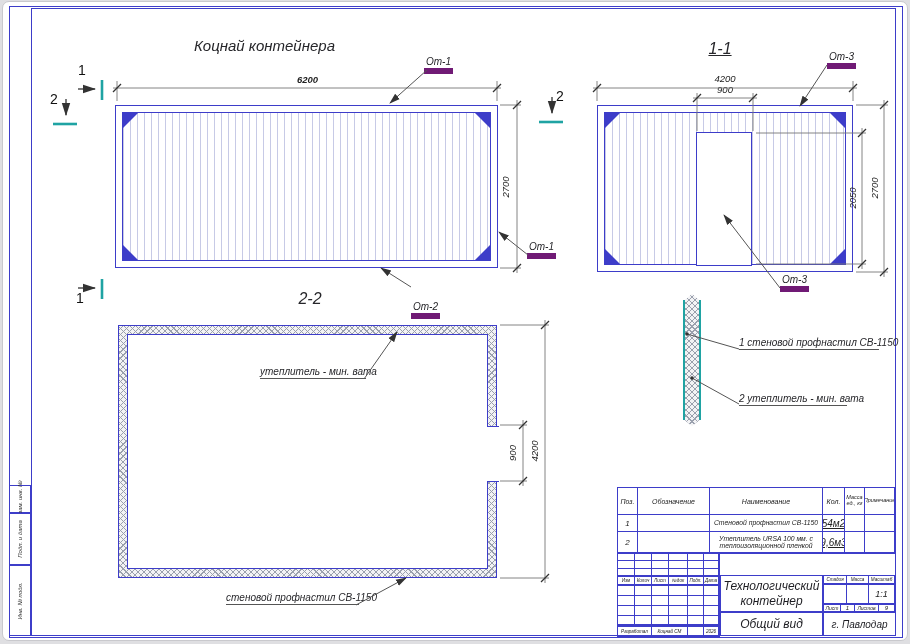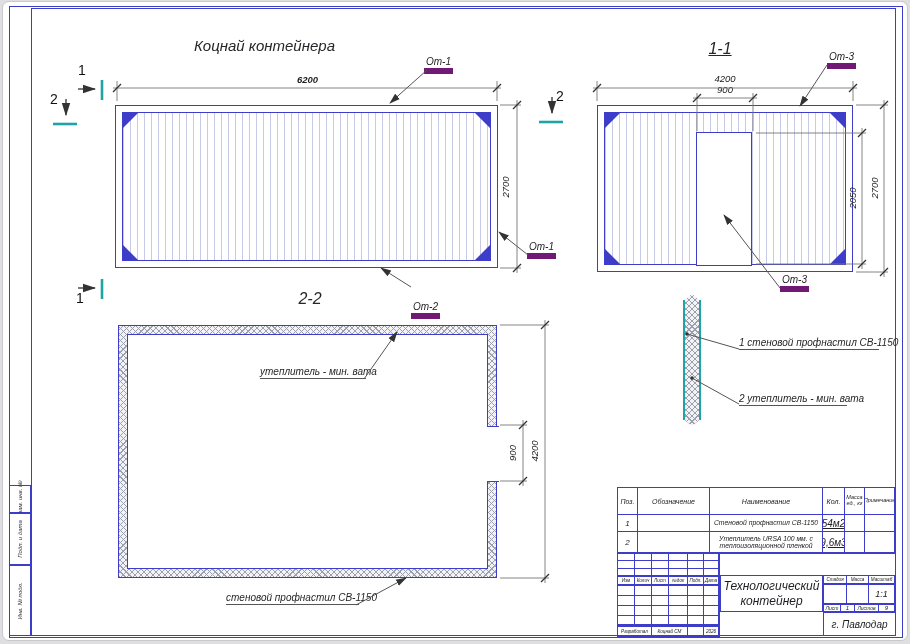--- a/index.html
+++ b/index.html
@@ -313,20 +313,21 @@
     </div>
 
   <div class="tb-row" style="left:617px;top:626px;width:103px;height:11px;">
     <div style="width:34px;">Разработал</div>
     <div style="width:36px;">Коцнай СМ</div>
     <div style="width:16px;"></div>
     <div style="width:15px;">2026</div>
   </div>
 
   <div class="tbbox" style="left:720px;top:575px;width:103px;height:37px;font-size:12px;line-height:1.25;white-space:normal;padding:0 6px;">Технологический контейнер</div>
+  <div class="tbbox" style="left:720px;top:612px;width:103px;height:24px;font-size:12px;">Общий вид</div>
 
   <div class="tb-row" style="left:823px;top:575px;width:73px;height:9px;font-size:4.6px;">
     <div style="width:23px;">Стадия</div>
     <div style="width:22px;">Масса</div>
     <div style="width:26px;">Масштаб</div>
   </div>
   <div class="tb-row" style="left:823px;top:584px;width:73px;height:20px;">
     <div style="width:23px;"></div>
     <div style="width:22px;"></div>
     <div style="width:26px;font-size:9px;">1:1</div>

